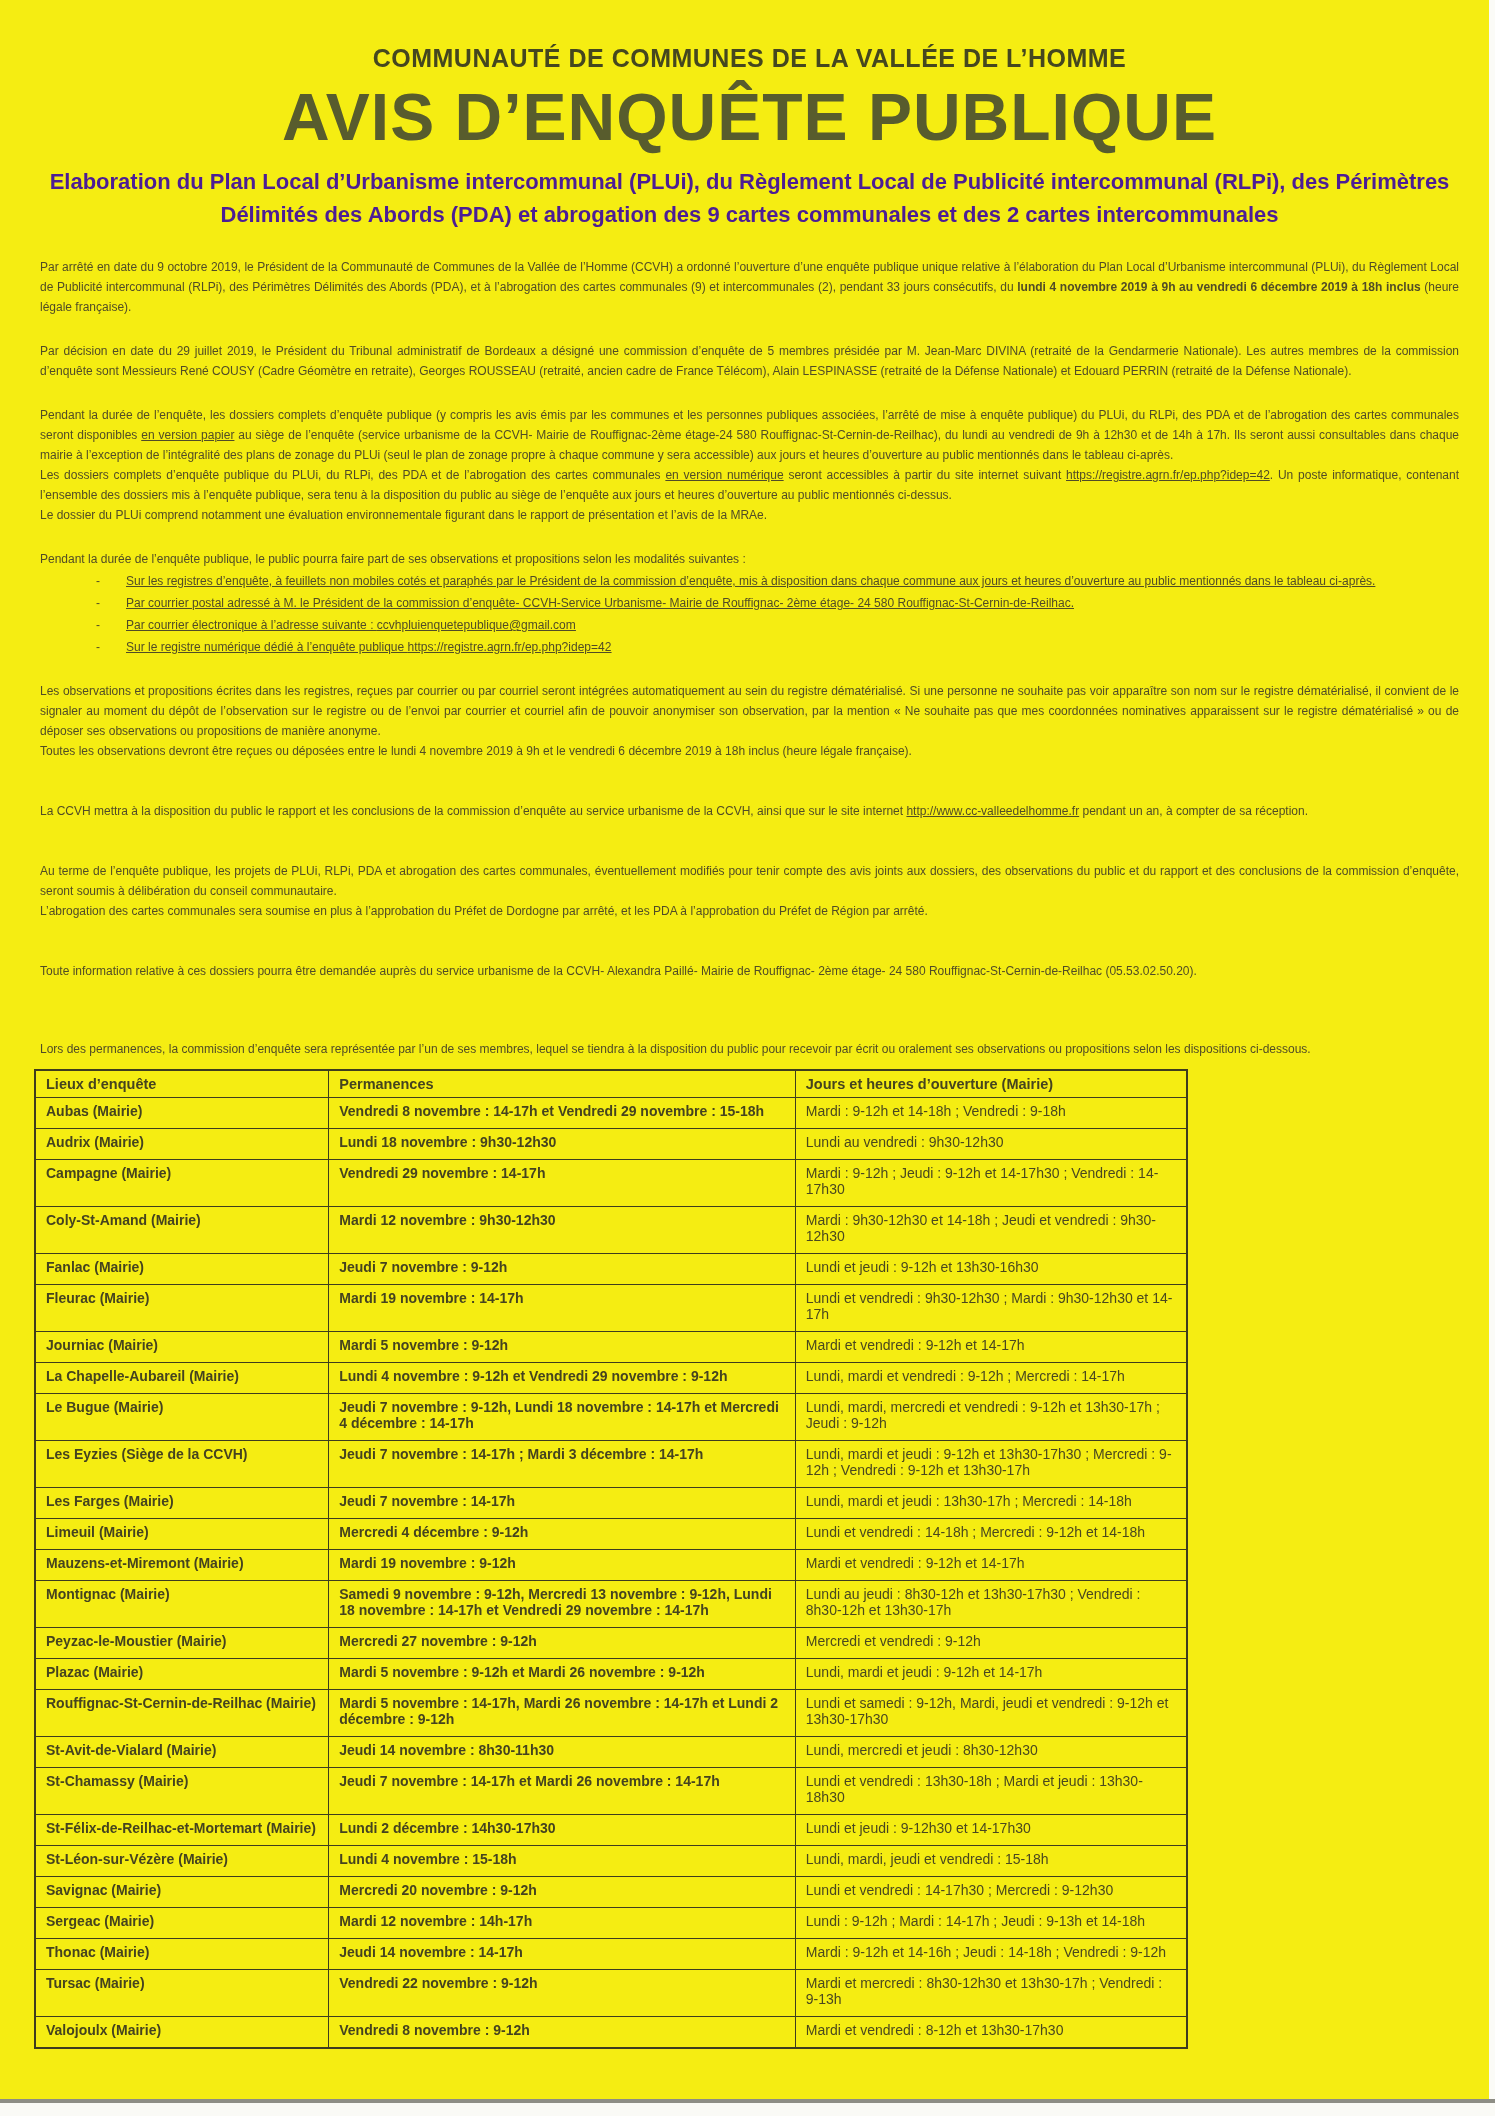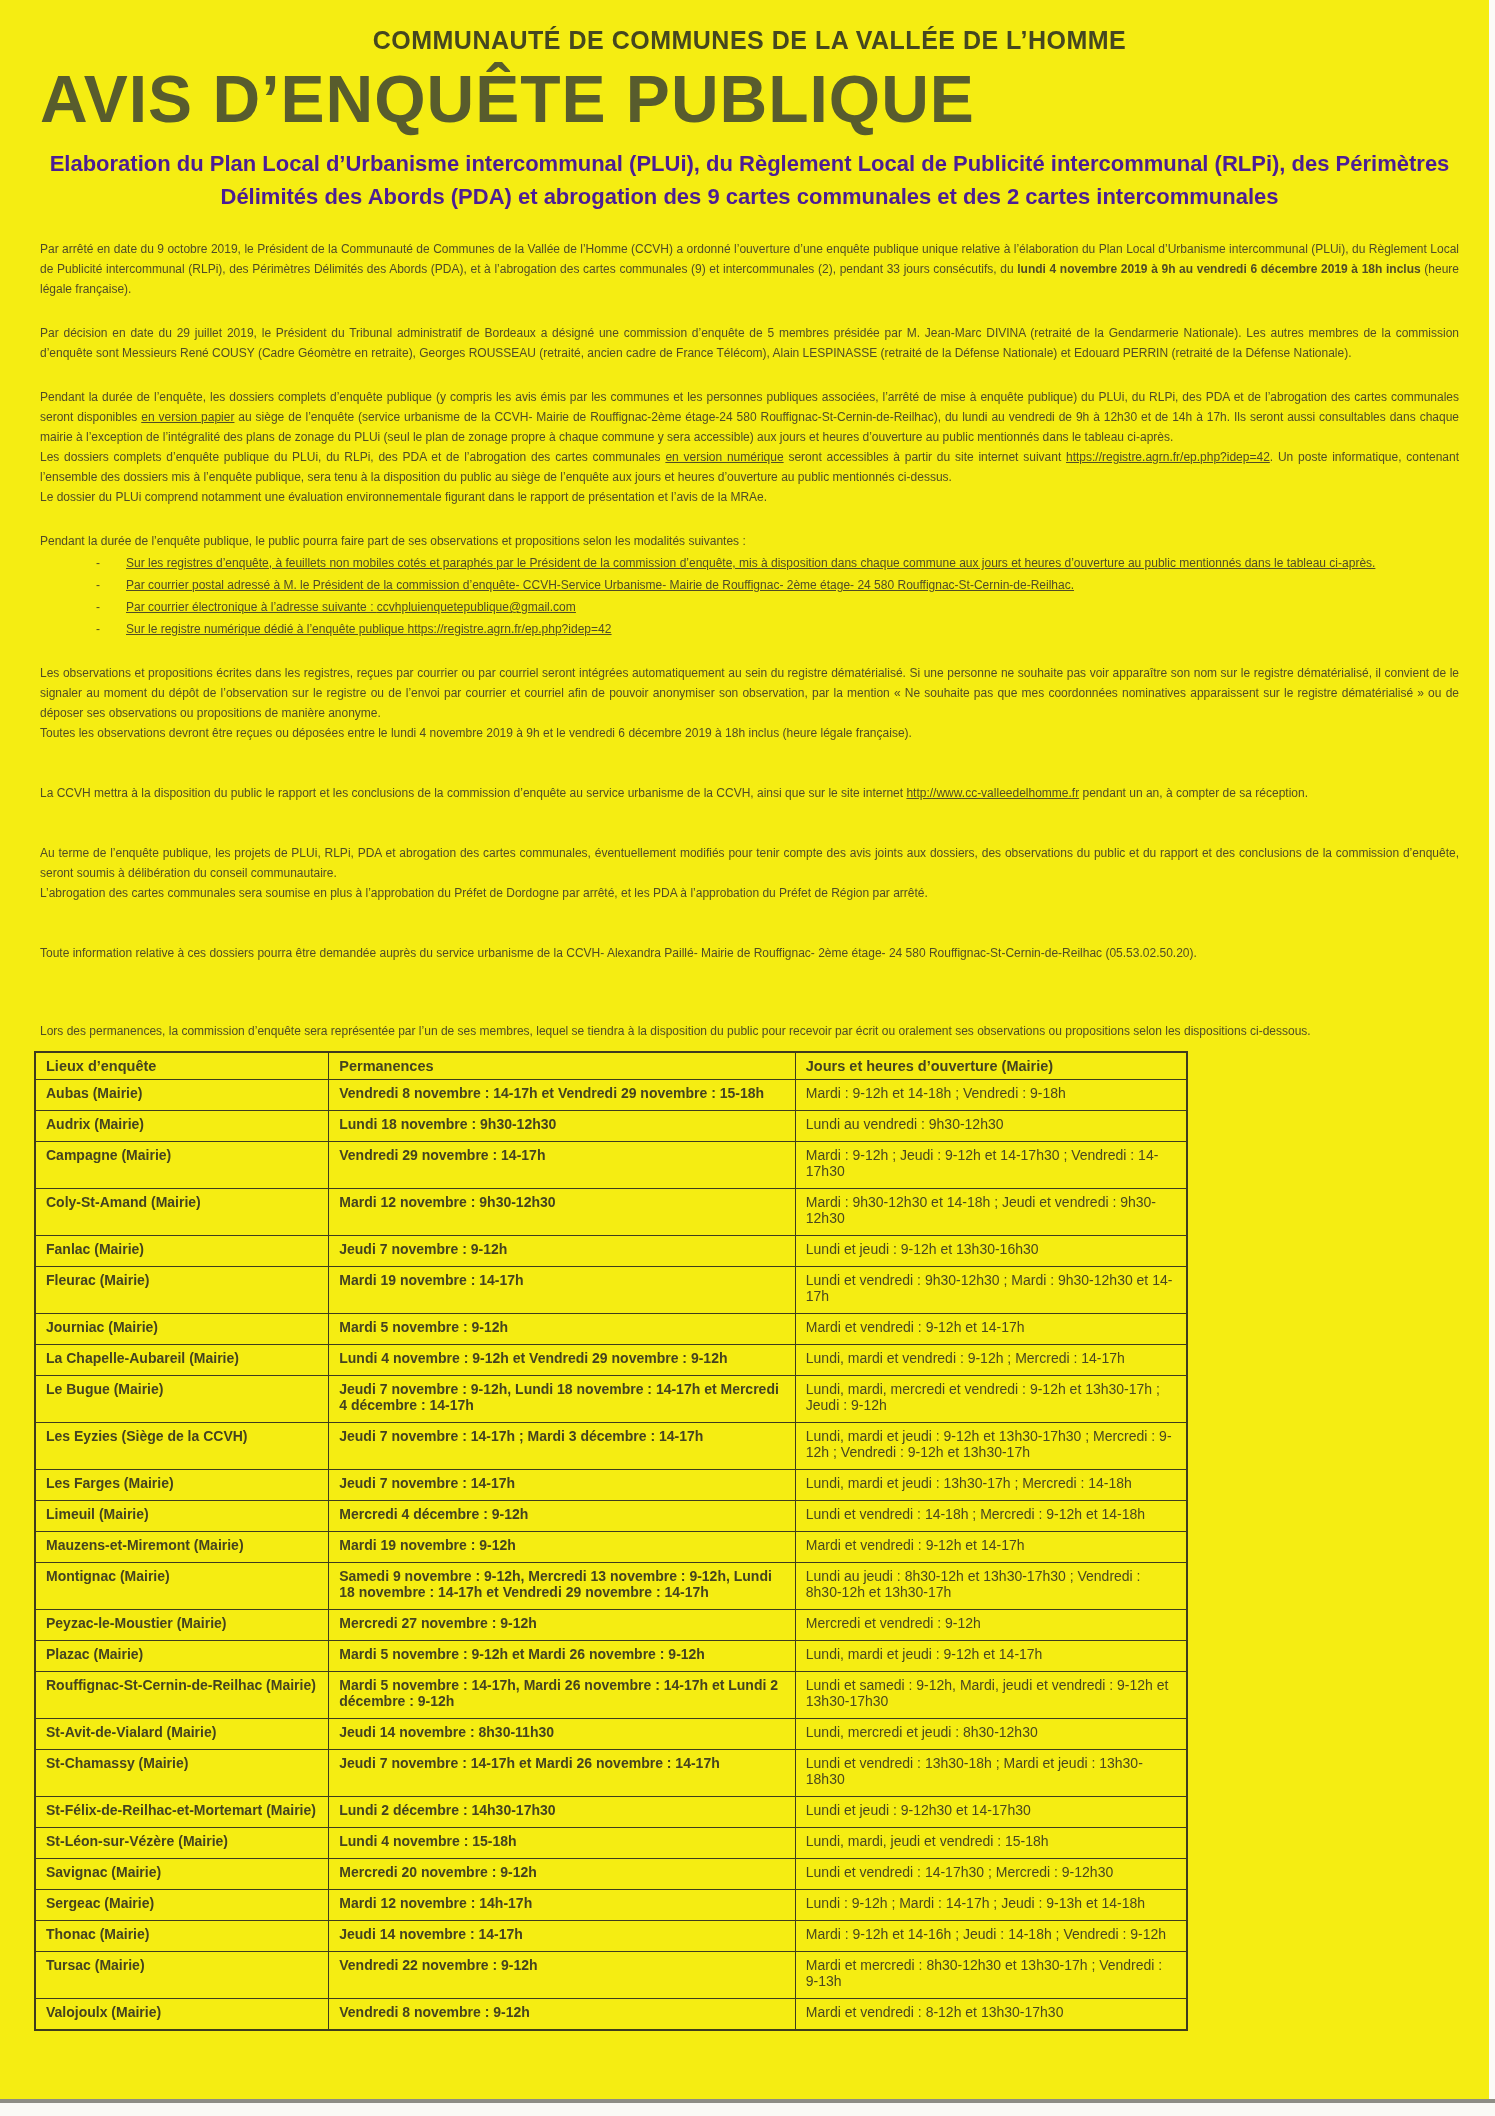--- a/index.html
+++ b/index.html
@@ -5,27 +5,27 @@
   html,body{margin:0;padding:0;background:#e9e9e5;}
   .page{
     position:relative;
     width:1495px;height:2116px;
     background:#f5ed12;
     font-family:"Liberation Sans",sans-serif;
     color:#514c26;
     overflow:hidden;
     margin:0 auto;
   }
-  .inner{padding:20px 36px 0 40px;}
+  .inner{padding:38px 36px 0 40px;}
   .org-title{
     text-align:center;font-weight:700;font-size:25px;color:#45471f;
     letter-spacing:.5px;margin:6px 0 2px 0;
   }
   .main-title{
-    text-align:left;font-weight:700;font-size:66px;color:#585c2d;
+    text-align:center;font-weight:700;font-size:66px;color:#585c2d;
     letter-spacing:1px;margin:6px 0 10px 0;
   }
   .subtitle{
     text-align:center;font-weight:700;font-size:22px;color:#4c1d95;
     line-height:1.5;max-width:1412px;margin:0 auto 26px auto;
   }
   .bodytext{font-size:12px;line-height:20px;}
   .block{text-align:justify;margin:0 0 24px 0;}
   .block.tight{margin-bottom:22px;}
   .block.gap-lg{margin-top:40px;}

